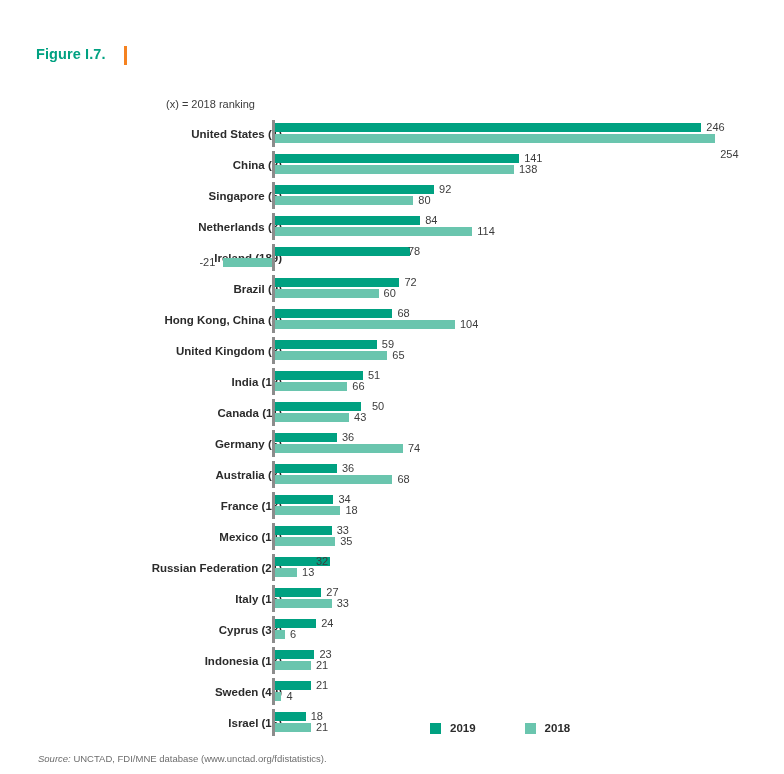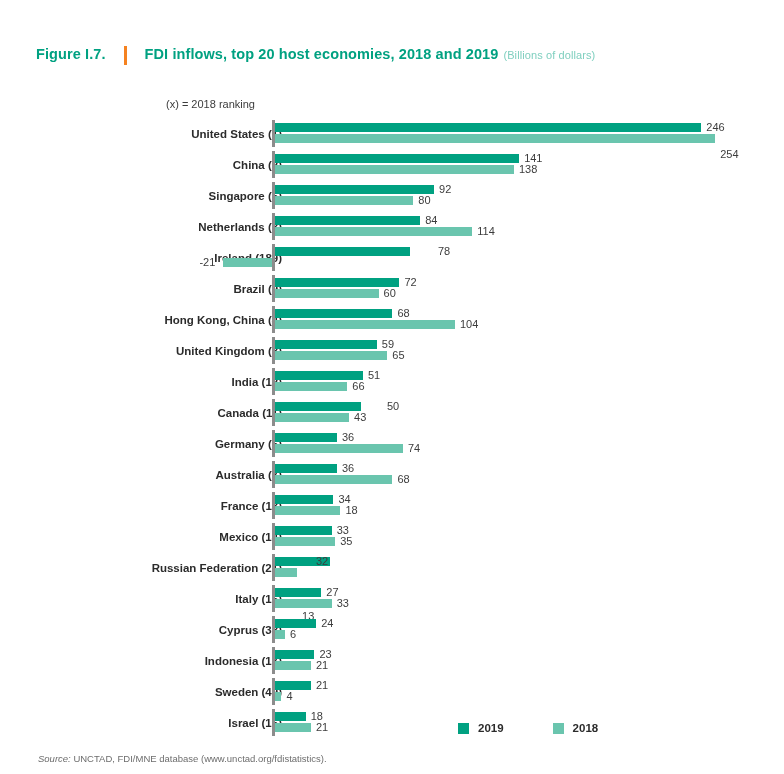--- a/index.html
+++ b/index.html
@@ -71,43 +71,40 @@
     white-space:nowrap;line-height:1;
   }
   .vlabel.y2019{top:4px;}
   .vlabel.y2018{top:15px;}
   .vlabel.neg{top:15px;}
 
   
   .legend{
     position:absolute;left:430px;top:722px;
     display:flex;align-items:center;gap:9px;
-    font-size:11.5px;font-weight:bold;color:#2b2b2b;margin-left:28px;
+    font-size:11.5px;font-weight:bold;color:#2b2b2b;
   }
   .legend .sw{width:11px;height:11px;display:inline-block;}
   .legend .sw.a{background:#00a181;}
   .legend .sw.b{background:#6ac5ae;}
   .legend .gap{width:31px;}
 
   
   .source{
     position:absolute;left:38px;top:753px;
     font-size:9.5px;color:#6d6d6d;white-space:nowrap;
   }
   .source i{font-style:italic;}
 </style>
 </head>
 <body>
 
 <div class="header">
   <span class="fig-label">Figure I.7.</span>
   <span class="divider"></span>
-  <span class="fig-title">
-    <span>FDI inflows, top 20 host economies, 2018 and 2019</span><span class="fig-unit">(Billions of dollars)</span>
-  </span>
 </div>
 
 <div class="rank-note">(x) = 2018  ranking</div>
 
 <div class="chart" id="chart">
     <div class="row">
       <div class="cat-label">United States (1)</div>
       <div class="plot">
         <div class="bar y2019" style="left: 274.5px; width: 426.81px;"></div>
         <div class="vlabel y2019" style="left: 706.31px;">246</div>
@@ -143,21 +140,21 @@
         <div class="vlabel y2019" style="left: 425.24px;">84</div>
         <div class="bar y2018" style="left: 274.5px; width: 197.79px;"></div>
         <div class="vlabel y2018" style="left: 477.29px;">114</div>
         <div class="axis"></div>
       </div>
     </div>
     <div class="row">
       <div class="cat-label">Ireland (189)</div>
       <div class="plot">
         <div class="bar y2019" style="left: 274.5px; width: 135.33px;"></div>
-        <div class="vlabel y2019" style="left: 438px;">78</div>
+        <div class="vlabel y2019" style="left: 408px;">78</div>
         <div class="bar y2018" style="left: 223.42px; width: 48.58px;"></div>
         <div class="vlabel neg" style="left: 199.42px;">-21</div>
         <div class="axis"></div>
       </div>
     </div>
     <div class="row">
       <div class="cat-label">Brazil (9)</div>
       <div class="plot">
         <div class="bar y2019" style="left: 274.5px; width: 124.92px;"></div>
         <div class="vlabel y2019" style="left: 404.42px;">72</div>
@@ -193,21 +190,21 @@
         <div class="vlabel y2019" style="left: 367.985px;">51</div>
         <div class="bar y2018" style="left: 274.5px; width: 72.87px;"></div>
         <div class="vlabel y2018" style="left: 352.37px;">66</div>
         <div class="axis"></div>
       </div>
     </div>
     <div class="row">
       <div class="cat-label">Canada (11)</div>
       <div class="plot">
         <div class="bar y2019" style="left: 274.5px; width: 86.75px;"></div>
-        <div class="vlabel y2019" style="left: 387px;">50</div>
+        <div class="vlabel y2019" style="left: 372px;">50</div>
         <div class="bar y2018" style="left: 274.5px; width: 74.605px;"></div>
         <div class="vlabel y2018" style="left: 354.105px;">43</div>
         <div class="axis"></div>
       </div>
     </div>
     <div class="row">
       <div class="cat-label">Germany (6)</div>
       <div class="plot">
         <div class="bar y2019" style="left: 274.5px; width: 62.46px;"></div>
         <div class="vlabel y2019" style="left: 341.96px;">36</div>
@@ -245,21 +242,21 @@
         <div class="vlabel y2018" style="left: 340.225px;">35</div>
         <div class="axis"></div>
       </div>
     </div>
     <div class="row">
       <div class="cat-label">Russian Federation (21)</div>
       <div class="plot">
         <div class="bar y2019" style="left: 274.5px; width: 55.52px;"></div>
         <div class="vlabel y2019" style="left: 316px;">32</div>
         <div class="bar y2018" style="left: 274.5px; width: 22.555px;"></div>
-        <div class="vlabel y2018" style="left: 302.055px; margin-top: 44px;">13</div>
+        <div class="vlabel y2018" style="left: 302.055px;">13</div>
         <div class="axis"></div>
       </div>
     </div>
     <div class="row">
       <div class="cat-label">Italy (15)</div>
       <div class="plot">
         <div class="bar y2019" style="left: 274.5px; width: 46.845px;"></div>
         <div class="vlabel y2019" style="left: 326.345px;">27</div>
         <div class="bar y2018" style="left: 274.5px; width: 57.255px;"></div>
         <div class="vlabel y2018" style="left: 336.755px;">33</div>

